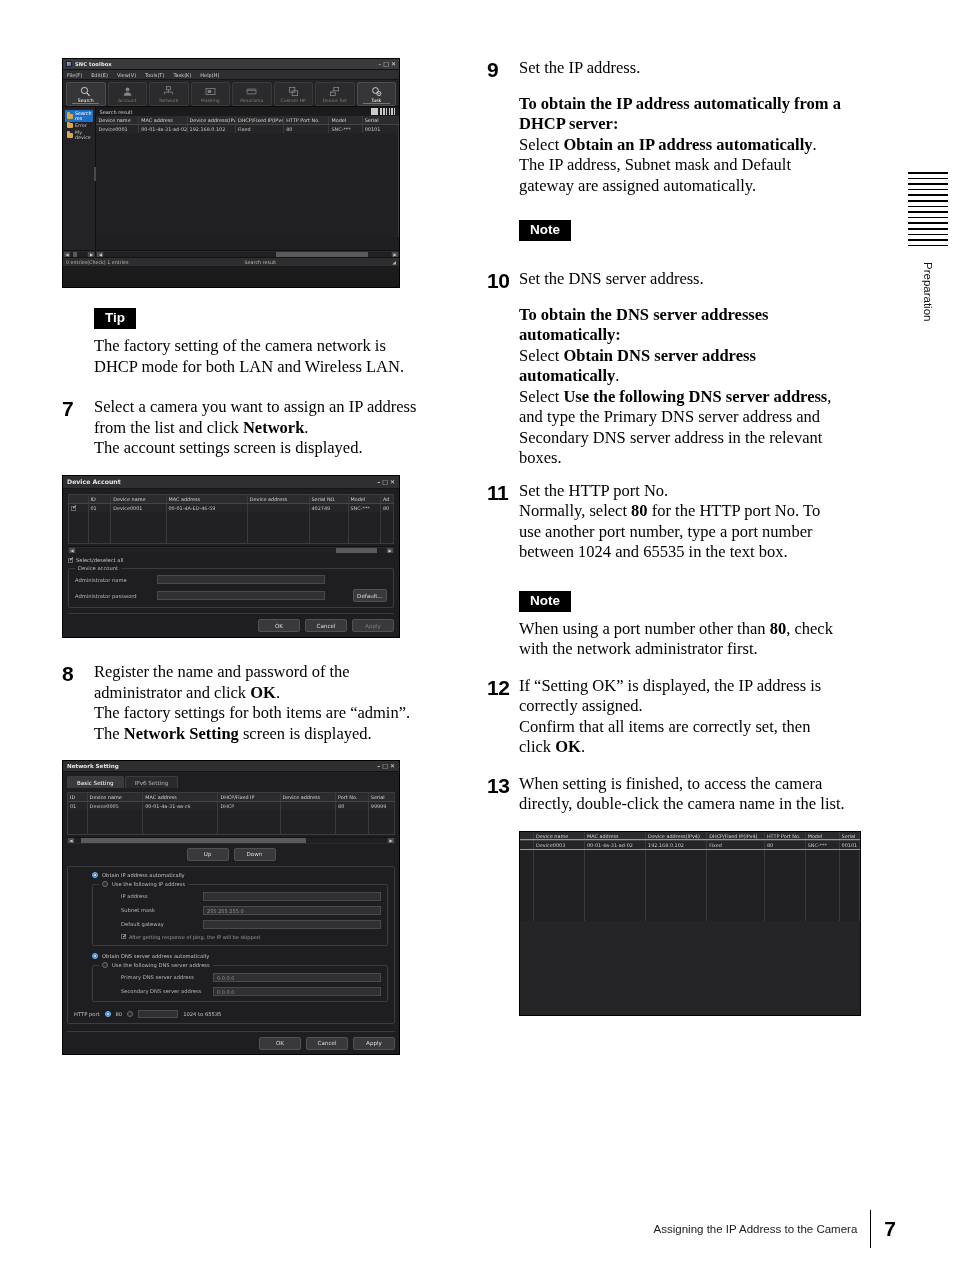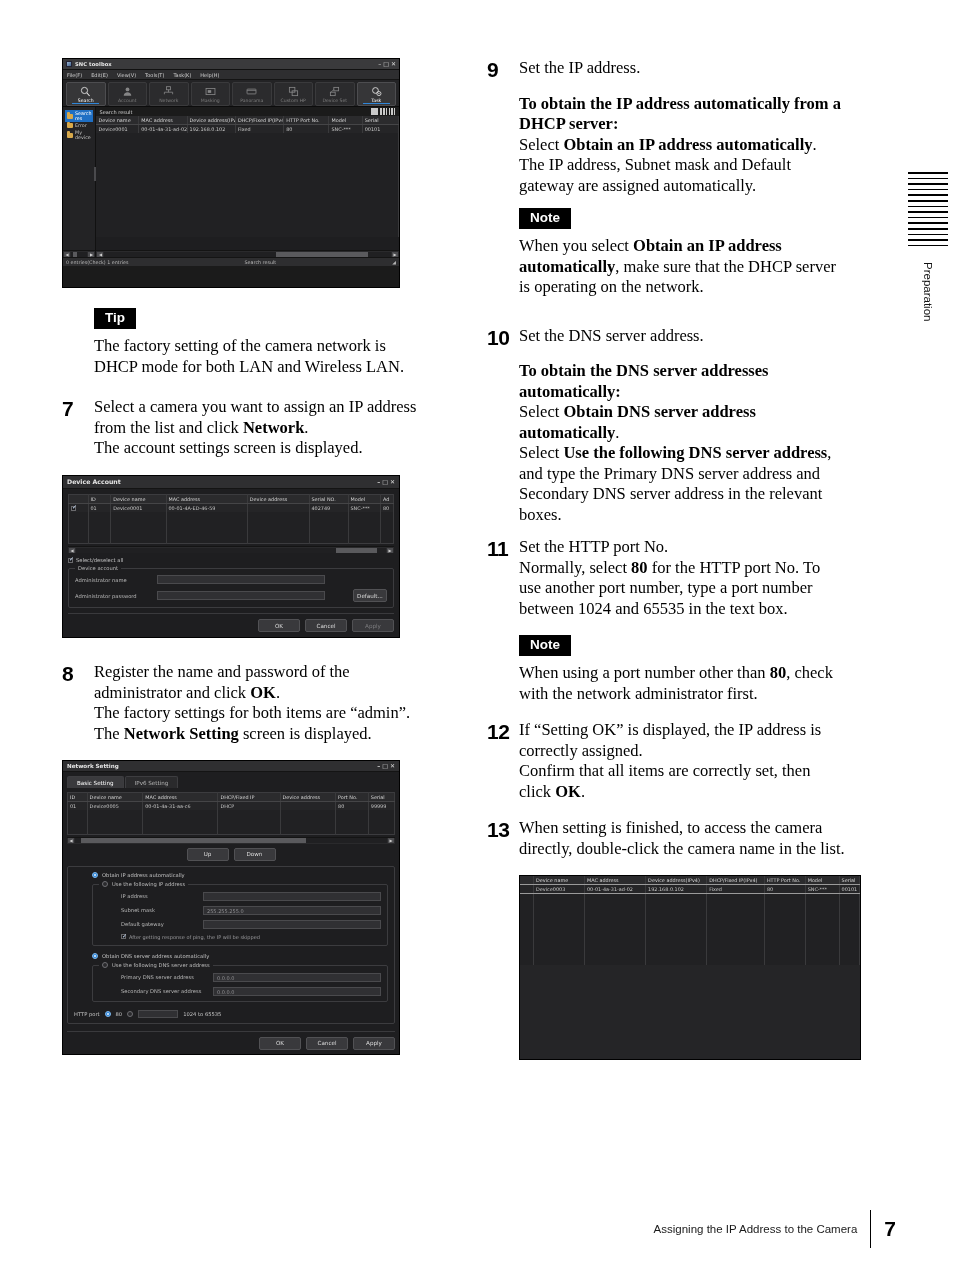--- a/index.html
+++ b/index.html
@@ -40,21 +40,21 @@
 
   
   .badge {
     display:inline-block;
     background:#000; color:#fff;
     font-family:"Liberation Sans","DejaVu Sans",sans-serif;
     font-weight:bold; font-size:13.5px;
     padding:3px 11px 4px 11px;
     line-height:14px;
   }
-  .noteblock { margin-left:32px; }
+  .noteblock { margin-left:32px;margin-top:12px; }
   .noteblock .txt { font-size:16.5px; line-height:20.5px; margin-top:7px; }
   .tipblock { margin-left:32px; }
   .tipblock .txt { font-size:16.5px; line-height:20.5px; margin-top:7px; }
 
   
   .shot {
     background:#1b1b1b;
     border:1px solid #000;
     font-family:"DejaVu Sans","Liberation Sans",sans-serif;
     color:#c8c8c8;
@@ -792,21 +792,20 @@
         <p class="gap b">To obtain the IP address automatically from a DHCP server:</p>
         <p><span>Select </span><span class="b">Obtain an IP address automatically</span><span>.</span></p>
         <p>The IP address, Subnet mask and Default gateway are assigned automatically.</p>
       </div>
     </div>
 
     <div class="spacer-12"></div>
 
     <div class="noteblock">
       <div class="badge">Note</div>
-      <div class="txt"><span>When you select </span><span class="b">Obtain an IP address automatically</span><span>, make sure that the DHCP server is operating on the network.</span></div>
     </div>
 
     <div class="spacer-12"></div>
 
 
     <div class="spacer-16"></div>
 
     <div class="step">
       <div class="step-num wide">10</div>
       <div class="step-body">

